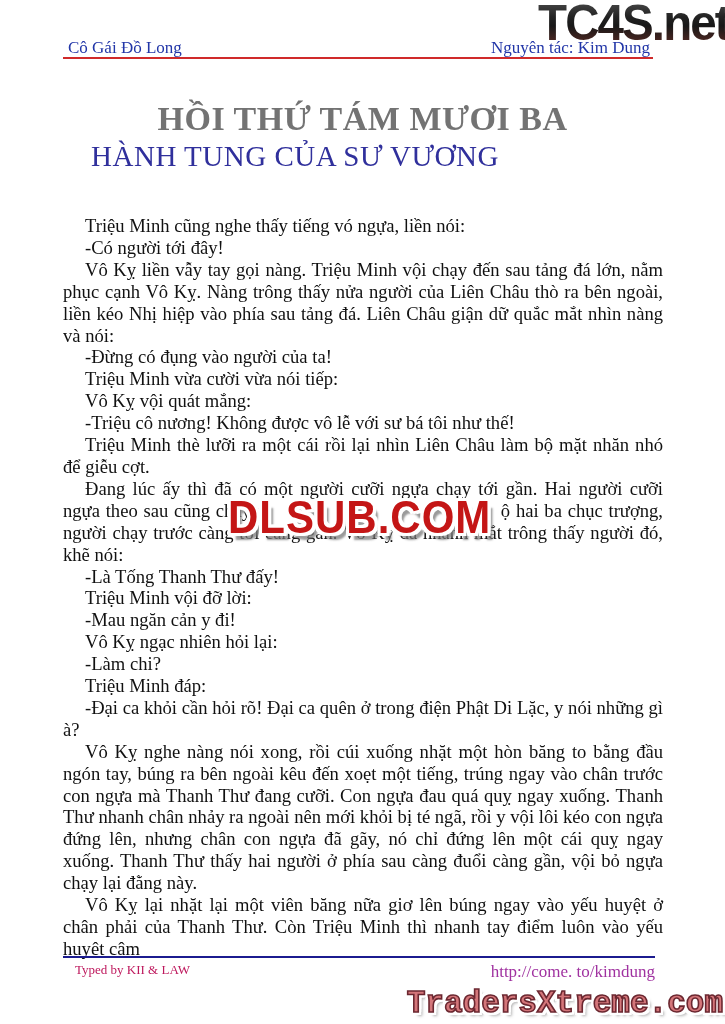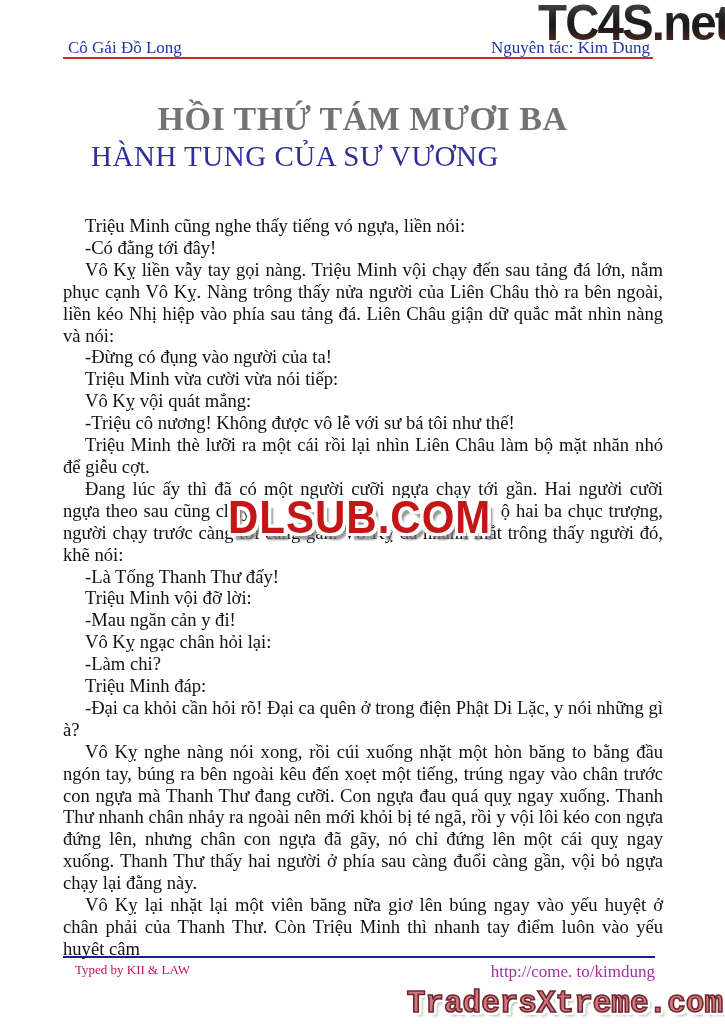--- a/index.html
+++ b/index.html
@@ -100,32 +100,32 @@
   <div class="hdr-left">Cô Gái Đồ Long</div>
   <div class="hdr-right">Nguyên tác: Kim Dung</div>
   <div class="hdr-rule"></div>
   <div class="tc4s-logo">TC4S.net</div>
 
   <div class="title1">HỒI THỨ TÁM MƯƠI BA</div>
   <div class="title2">HÀNH TUNG CỦA SƯ VƯƠNG</div>
 
   <div class="body-text">
       <p>Triệu Minh cũng nghe thấy tiếng vó ngựa, liền nói:</p>
-      <p>-Có đằng tới đây!</p>
+      <p>-Có người tới đây!</p>
       <p>Vô Kỵ liền vẫy tay gọi nàng. Triệu Minh vội chạy đến sau tảng đá lớn, nằm phục cạnh Vô Kỵ. Nàng trông thấy nửa người của Liên Châu thò ra bên ngoài, liền kéo Nhị hiệp vào phía sau tảng đá. Liên Châu giận dữ quắc mắt nhìn nàng và nói:</p>
       <p>-Đừng có đụng vào người của ta!</p>
       <p>Triệu Minh vừa cười vừa nói tiếp:</p>
       <p>Vô Kỵ vội quát mắng:</p>
       <p>-Triệu cô nương! Không được vô lễ với sư bá tôi như thế!</p>
       <p>Triệu Minh thè lưỡi ra một cái rồi lại nhìn Liên Châu làm bộ mặt nhăn nhó để giễu cợt.</p>
       <p><span>Đang lúc ấy thì đã có một người cưỡi ngựa chạy tới gần. Hai người cưỡi ngựa theo sau cũng chạy r</span><span class="gap"></span><span>ộ hai ba chục trượng, người chạy trước càng tới càng gần. Vô Kỵ đã nhanh mắt trông thấy người đó, khẽ nói:</span></p>
       <p>-Là Tống Thanh Thư đấy!</p>
       <p>Triệu Minh vội đỡ lời:</p>
       <p>-Mau ngăn cản y đi!</p>
-      <p>Vô Kỵ ngạc chân hỏi lại:</p>
+      <p>Vô Kỵ ngạc nhiên hỏi lại:</p>
       <p>-Làm chi?</p>
       <p>Triệu Minh đáp:</p>
       <p>-Đại ca khỏi cần hỏi rõ! Đại ca quên ở trong điện Phật Di Lặc, y nói những gì à?</p>
       <p>Vô Kỵ nghe nàng nói xong, rồi cúi xuống nhặt một hòn băng to bằng đầu ngón tay, búng ra bên ngoài kêu đến xoẹt một tiếng, trúng ngay vào chân trước con ngựa mà Thanh Thư đang cưỡi. Con ngựa đau quá quỵ ngay xuống. Thanh Thư nhanh chân nhảy ra ngoài nên mới khỏi bị té ngã, rồi y vội lôi kéo con ngựa đứng lên, nhưng chân con ngựa đã gãy, nó chỉ đứng lên một cái quỵ ngay xuống. Thanh Thư thấy hai người ở phía sau càng đuổi càng gần, vội bỏ ngựa chạy lại đằng này.</p>
       <p>Vô Kỵ lại nhặt lại một viên băng nữa giơ lên búng ngay vào yếu huyệt ở chân phải của Thanh Thư. Còn Triệu Minh thì nhanh tay điểm luôn vào yếu huyệt câm</p>
     </div>
 
   <div class="watermark">DLSUB.COM</div>
 
   <div class="ftr-rule"></div>

